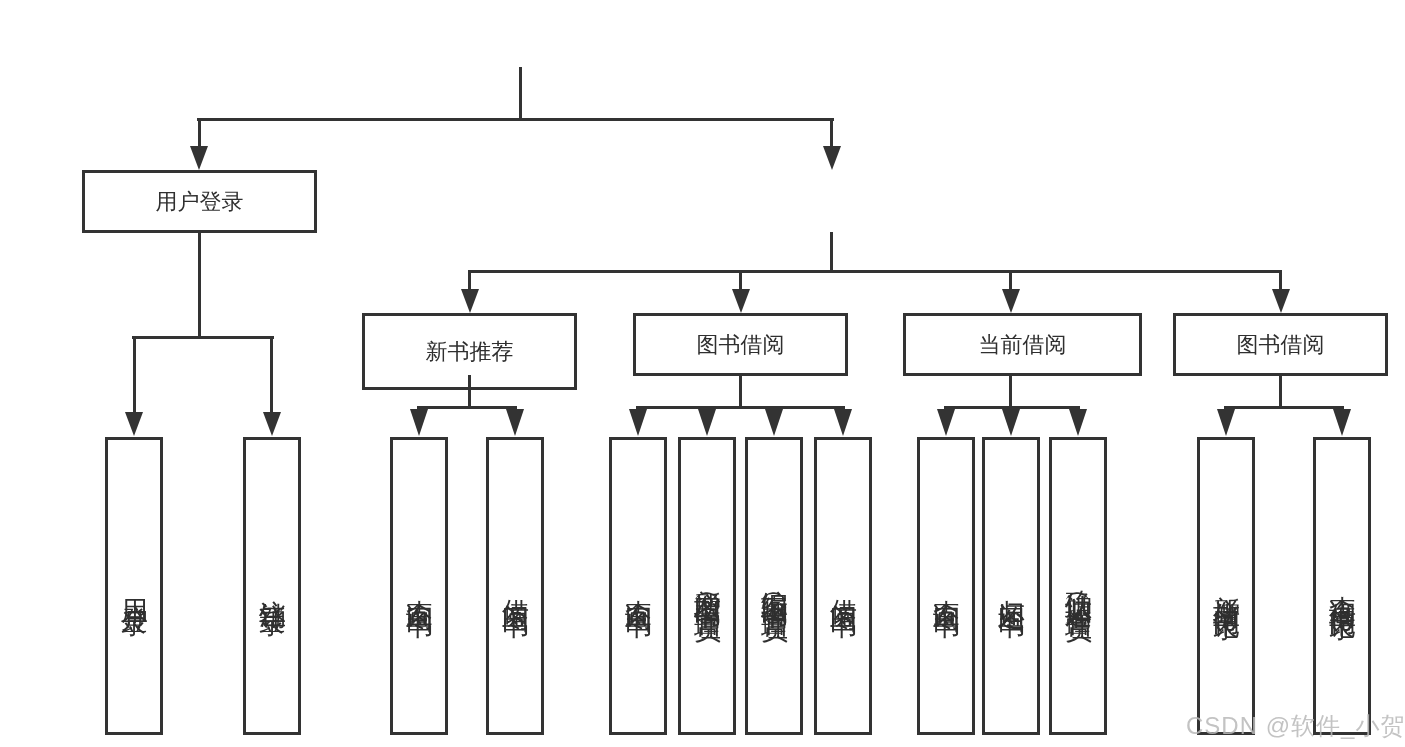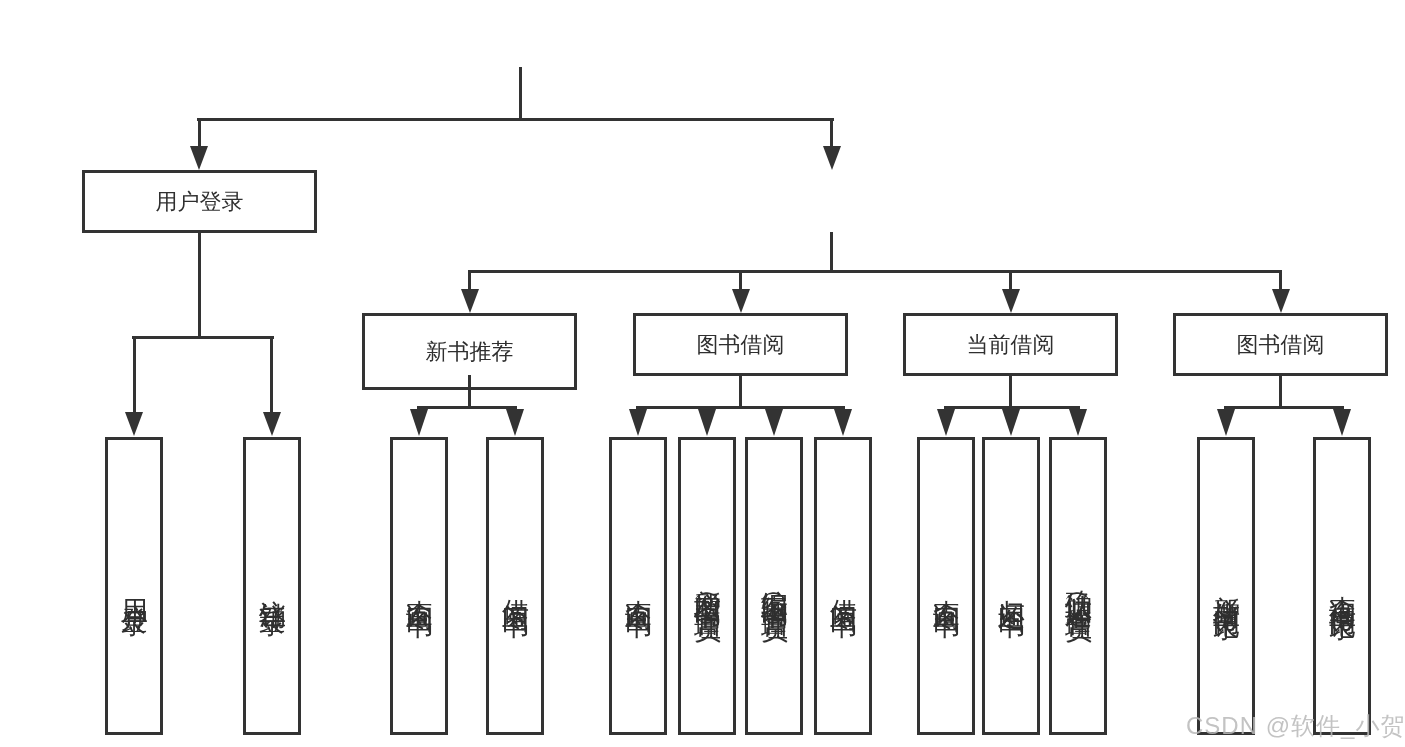--- a/index.html
+++ b/index.html
@@ -62,21 +62,21 @@
   <div class="arr a24" style="left:461px;top:289px"></div>
   <div class="vl" style="left:739px;top:270px;height:23px"></div>
   <div class="arr a24" style="left:732px;top:289px"></div>
   <div class="vl" style="left:1009px;top:270px;height:23px"></div>
   <div class="arr a24" style="left:1002px;top:289px"></div>
   <div class="vl" style="left:1279px;top:270px;height:23px"></div>
   <div class="arr a24" style="left:1272px;top:289px"></div>
 
   <div class="box lvl" style="left:362px;top:313px;width:215px;height:77px">新书推荐</div>
   <div class="box lvl" style="left:633px;top:313px;width:215px;height:63px">图书借阅</div>
-  <div class="box lvl" style="left:903px;top:313px;width:215px;height:63px">当前借阅</div>
+  <div class="box lvl" style="left:903px;top:313px;width:239px;height:63px">当前借阅</div>
   <div class="box lvl" style="left:1173px;top:313px;width:215px;height:63px">图书借阅</div>
 
   <div class="vl" style="left:468px;top:375px;height:34px"></div>
   <div class="hl" style="left:417px;top:406px;width:100px"></div>
   <div class="arr a27" style="left:410px;top:409px"></div>
   <div class="arr a27" style="left:506px;top:409px"></div>
 
   <div class="vl" style="left:739px;top:375px;height:34px"></div>
   <div class="hl" style="left:636px;top:406px;width:209px"></div>
   <div class="arr a27" style="left:629px;top:409px"></div>

